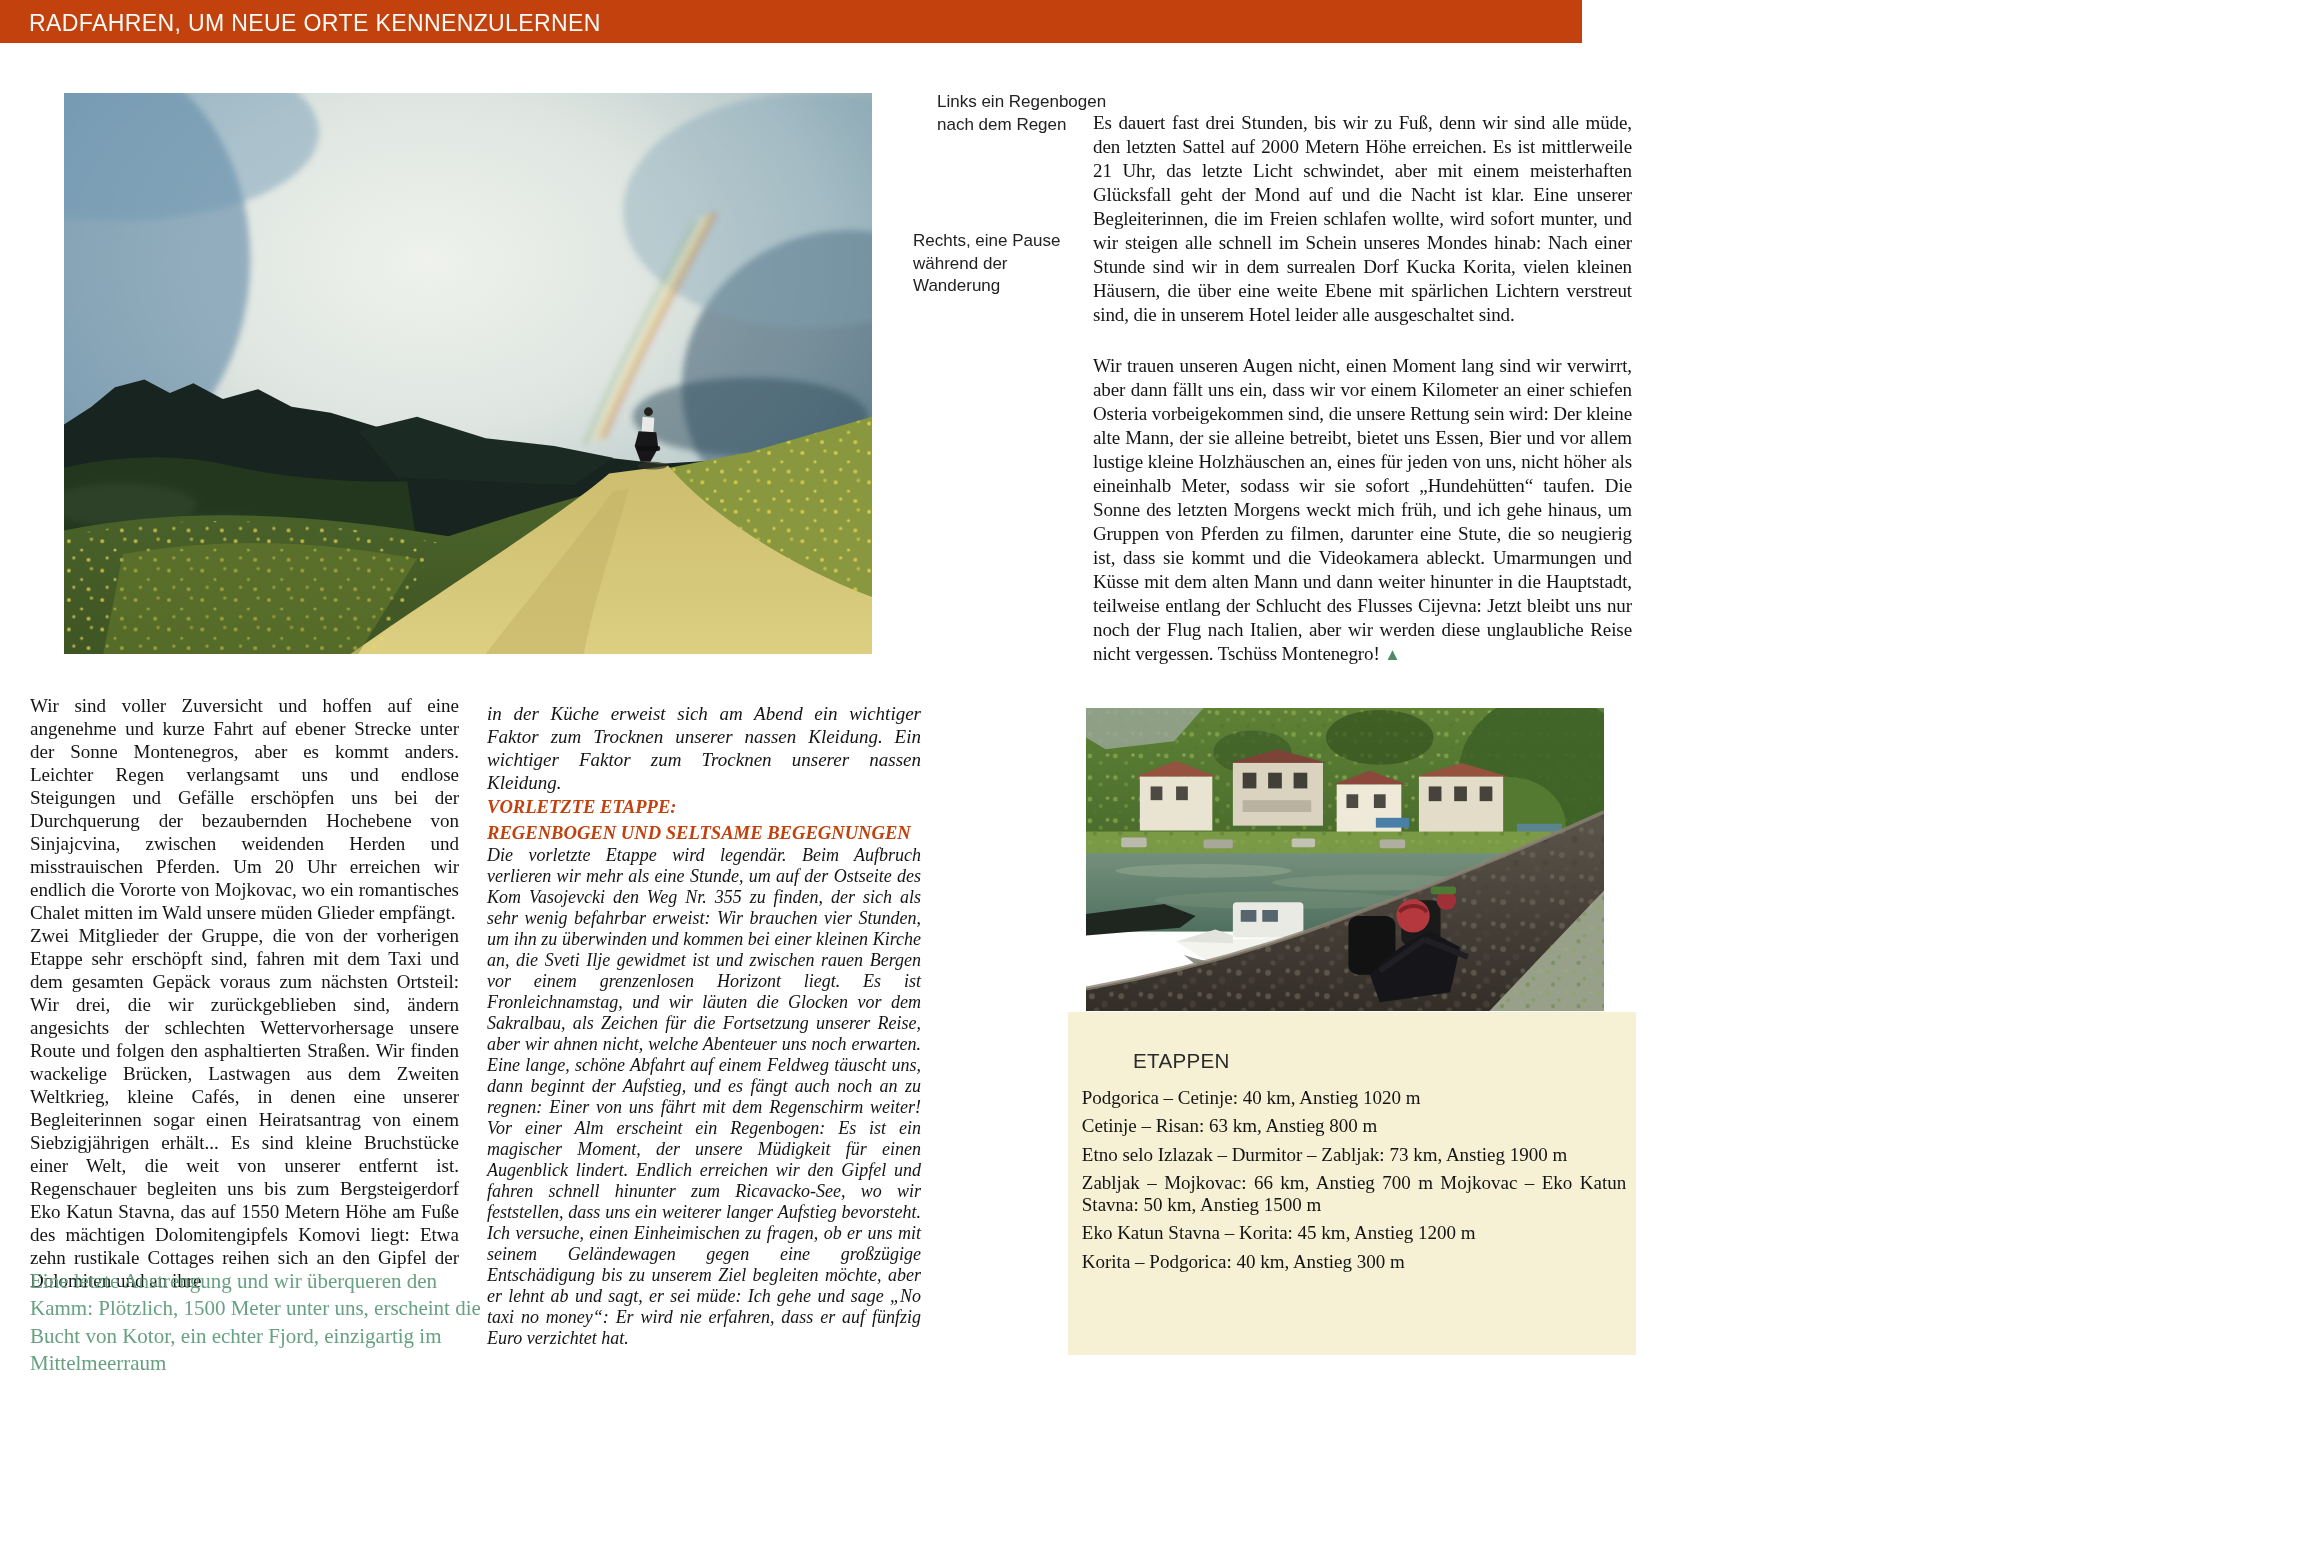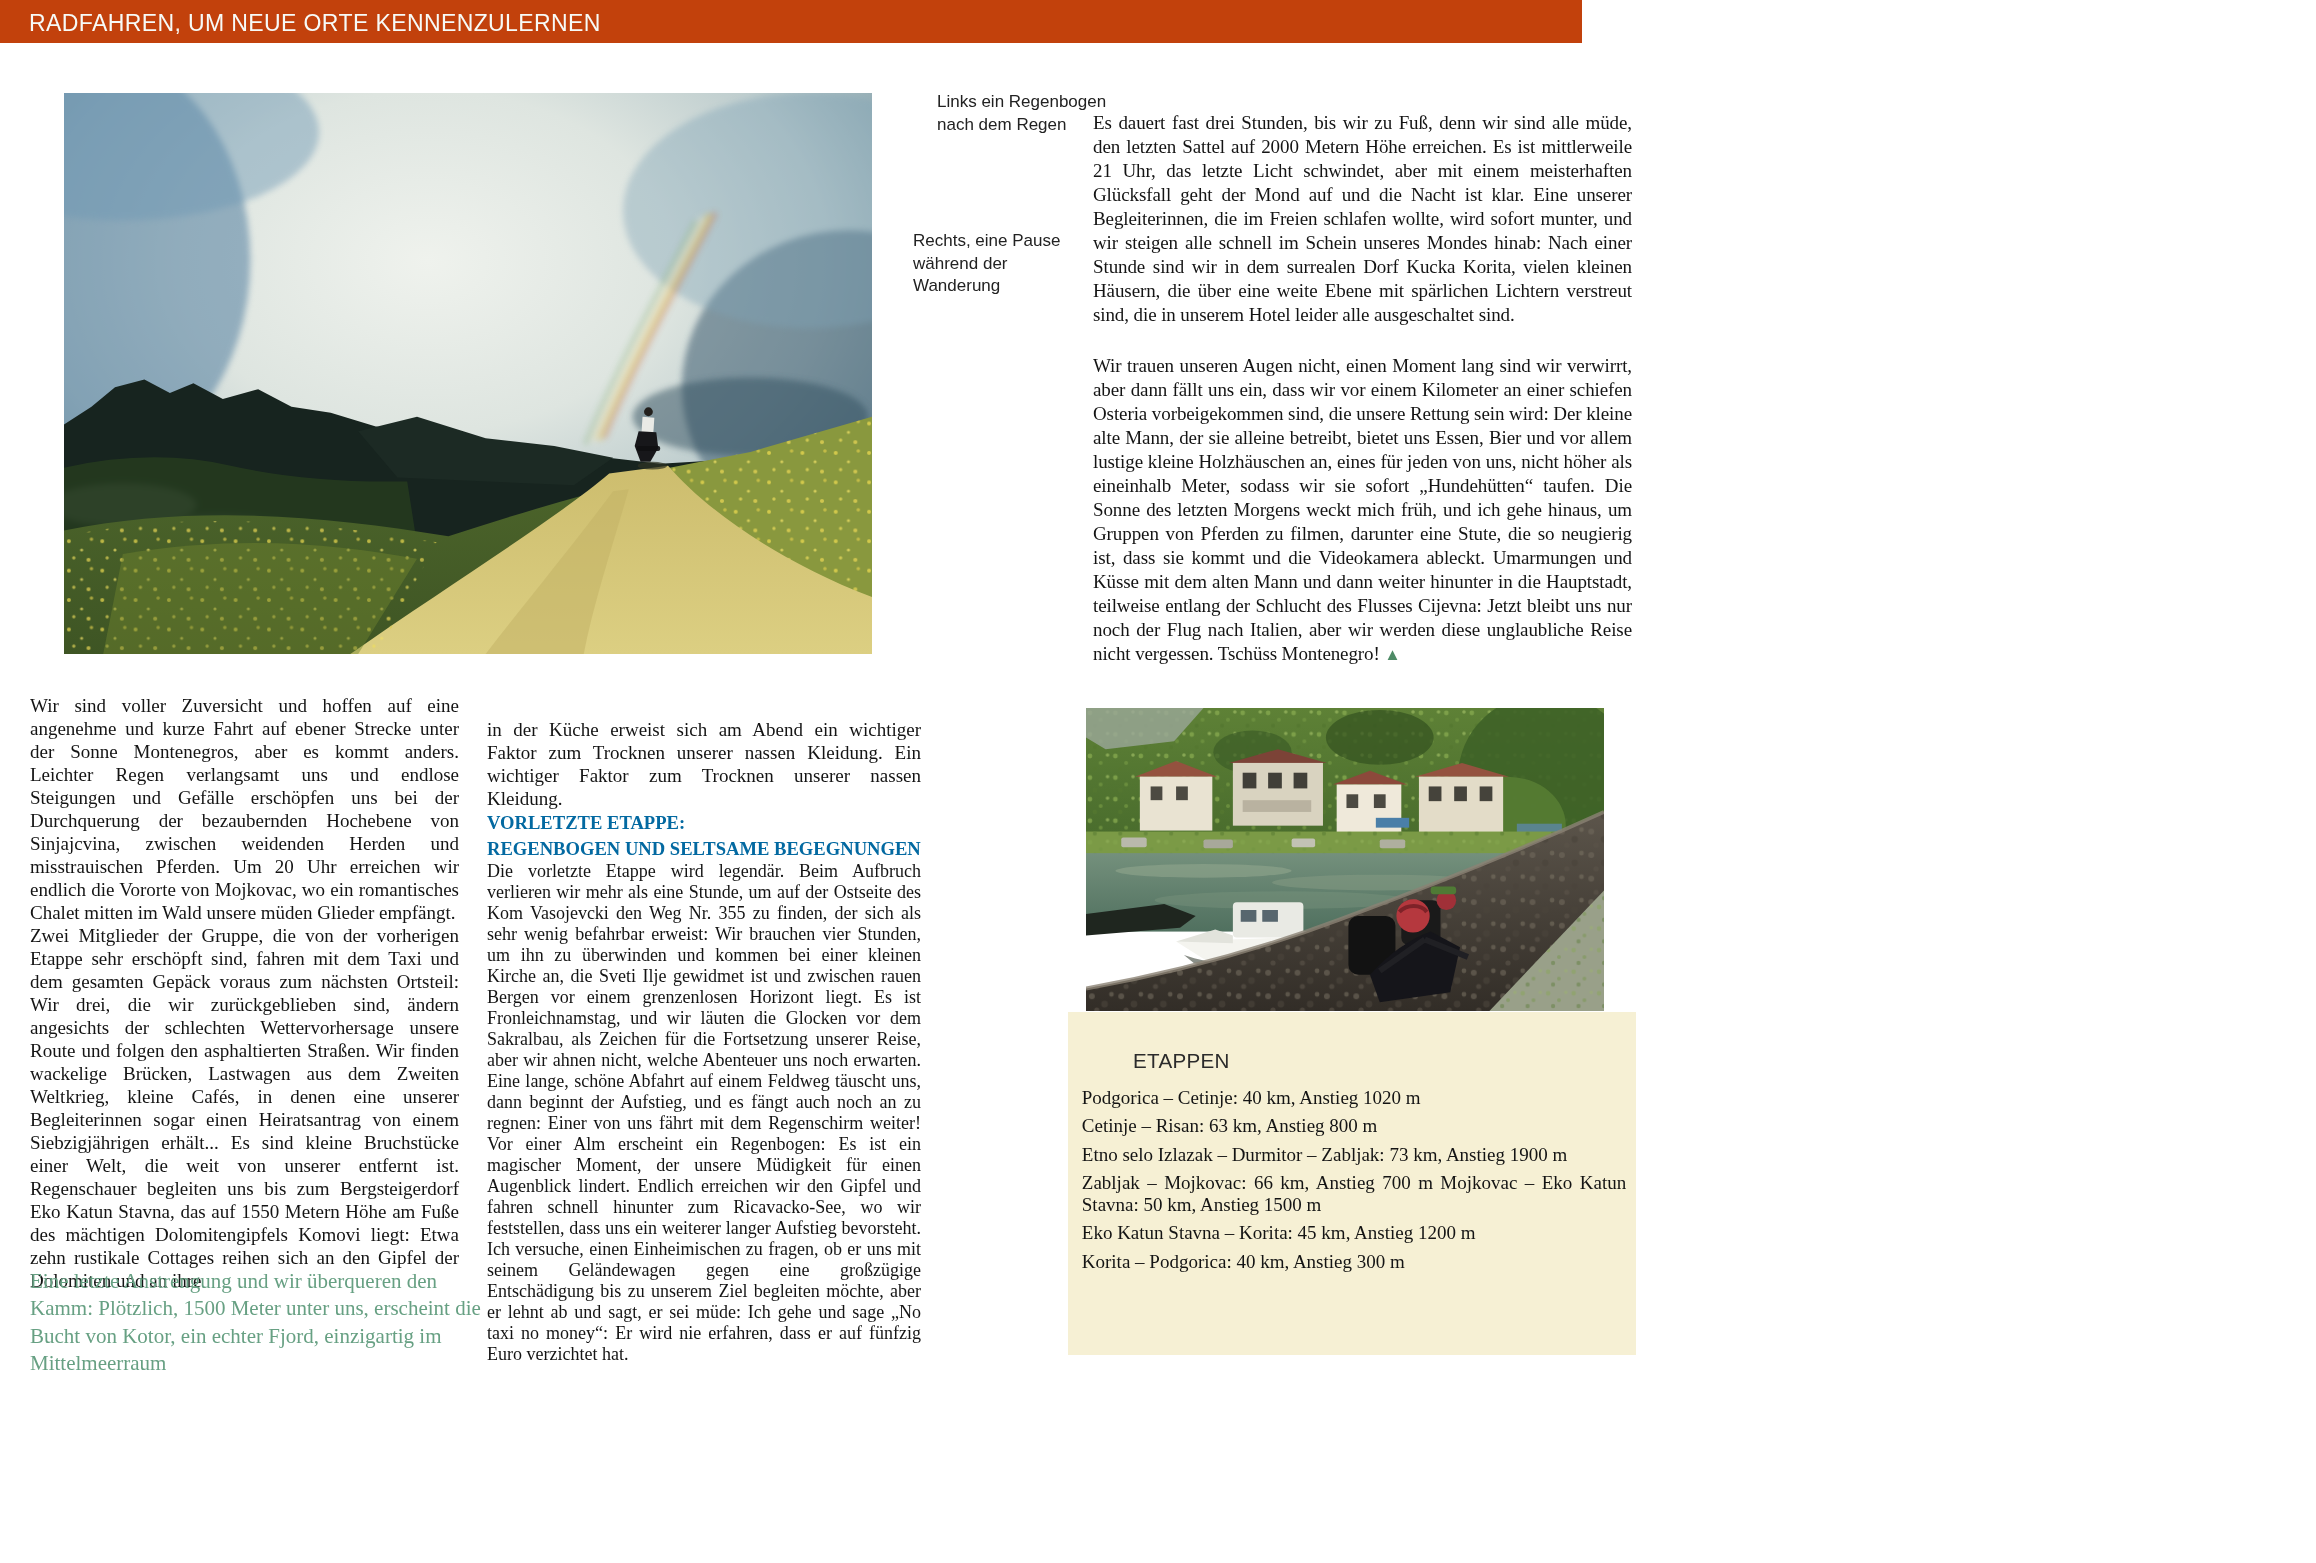--- a/index.html
+++ b/index.html
@@ -21,22 +21,22 @@
   
   .caption{left:913px;width:172px;font-family:"Liberation Sans","DejaVu Sans",sans-serif;
        font-size:17px;line-height:22.5px;color:#222;}
   .caption-1{top:91px;margin-left:24px;}
   .caption-2{top:230px;}
 
   
   .col{text-align:justify;color:#141414;}
   .col p{margin:0;}
   .left-col{left:30px;top:694px;width:429px;font-size:19px;line-height:23px;font-family:Liberation Serif, serif;}
-  .mid-col{left:487px;top:718px;width:434px;font-size:19px;line-height:23px;}
-  .mid-heading{margin-top:49px;font-weight:bold;font-size:18.6px;line-height:25.5px;color:#0369a1;text-align:left;}
+  .mid-col{left:487px;top:702px;width:434px;font-size:19px;line-height:23px;font-style:italic;}
+  .mid-heading{margin-top:49px;font-weight:bold;font-size:18.6px;line-height:25.5px;color:#c2410c;text-align:left;}
   .mid-body{margin-top:23.5px;font-size:18px;line-height:21px;}
   .right-col{left:1093px;top:111px;width:539px;font-size:19px;line-height:24px;letter-spacing:-0.1px;}
   .right-col .para2{margin-top:26.5px;}
   .end-triangle{color:#4E8B66;font-size:16.7px;letter-spacing:0;}
 
   .pull-quote{left:30px;top:1268px;width:461px;color:#67A083;
        font-size:21px;line-height:27.4px;text-align:left;}
 
   
   .etappen-box{left:1068px;top:1012px;width:568px;height:343px;background:#F6F0D4;}

